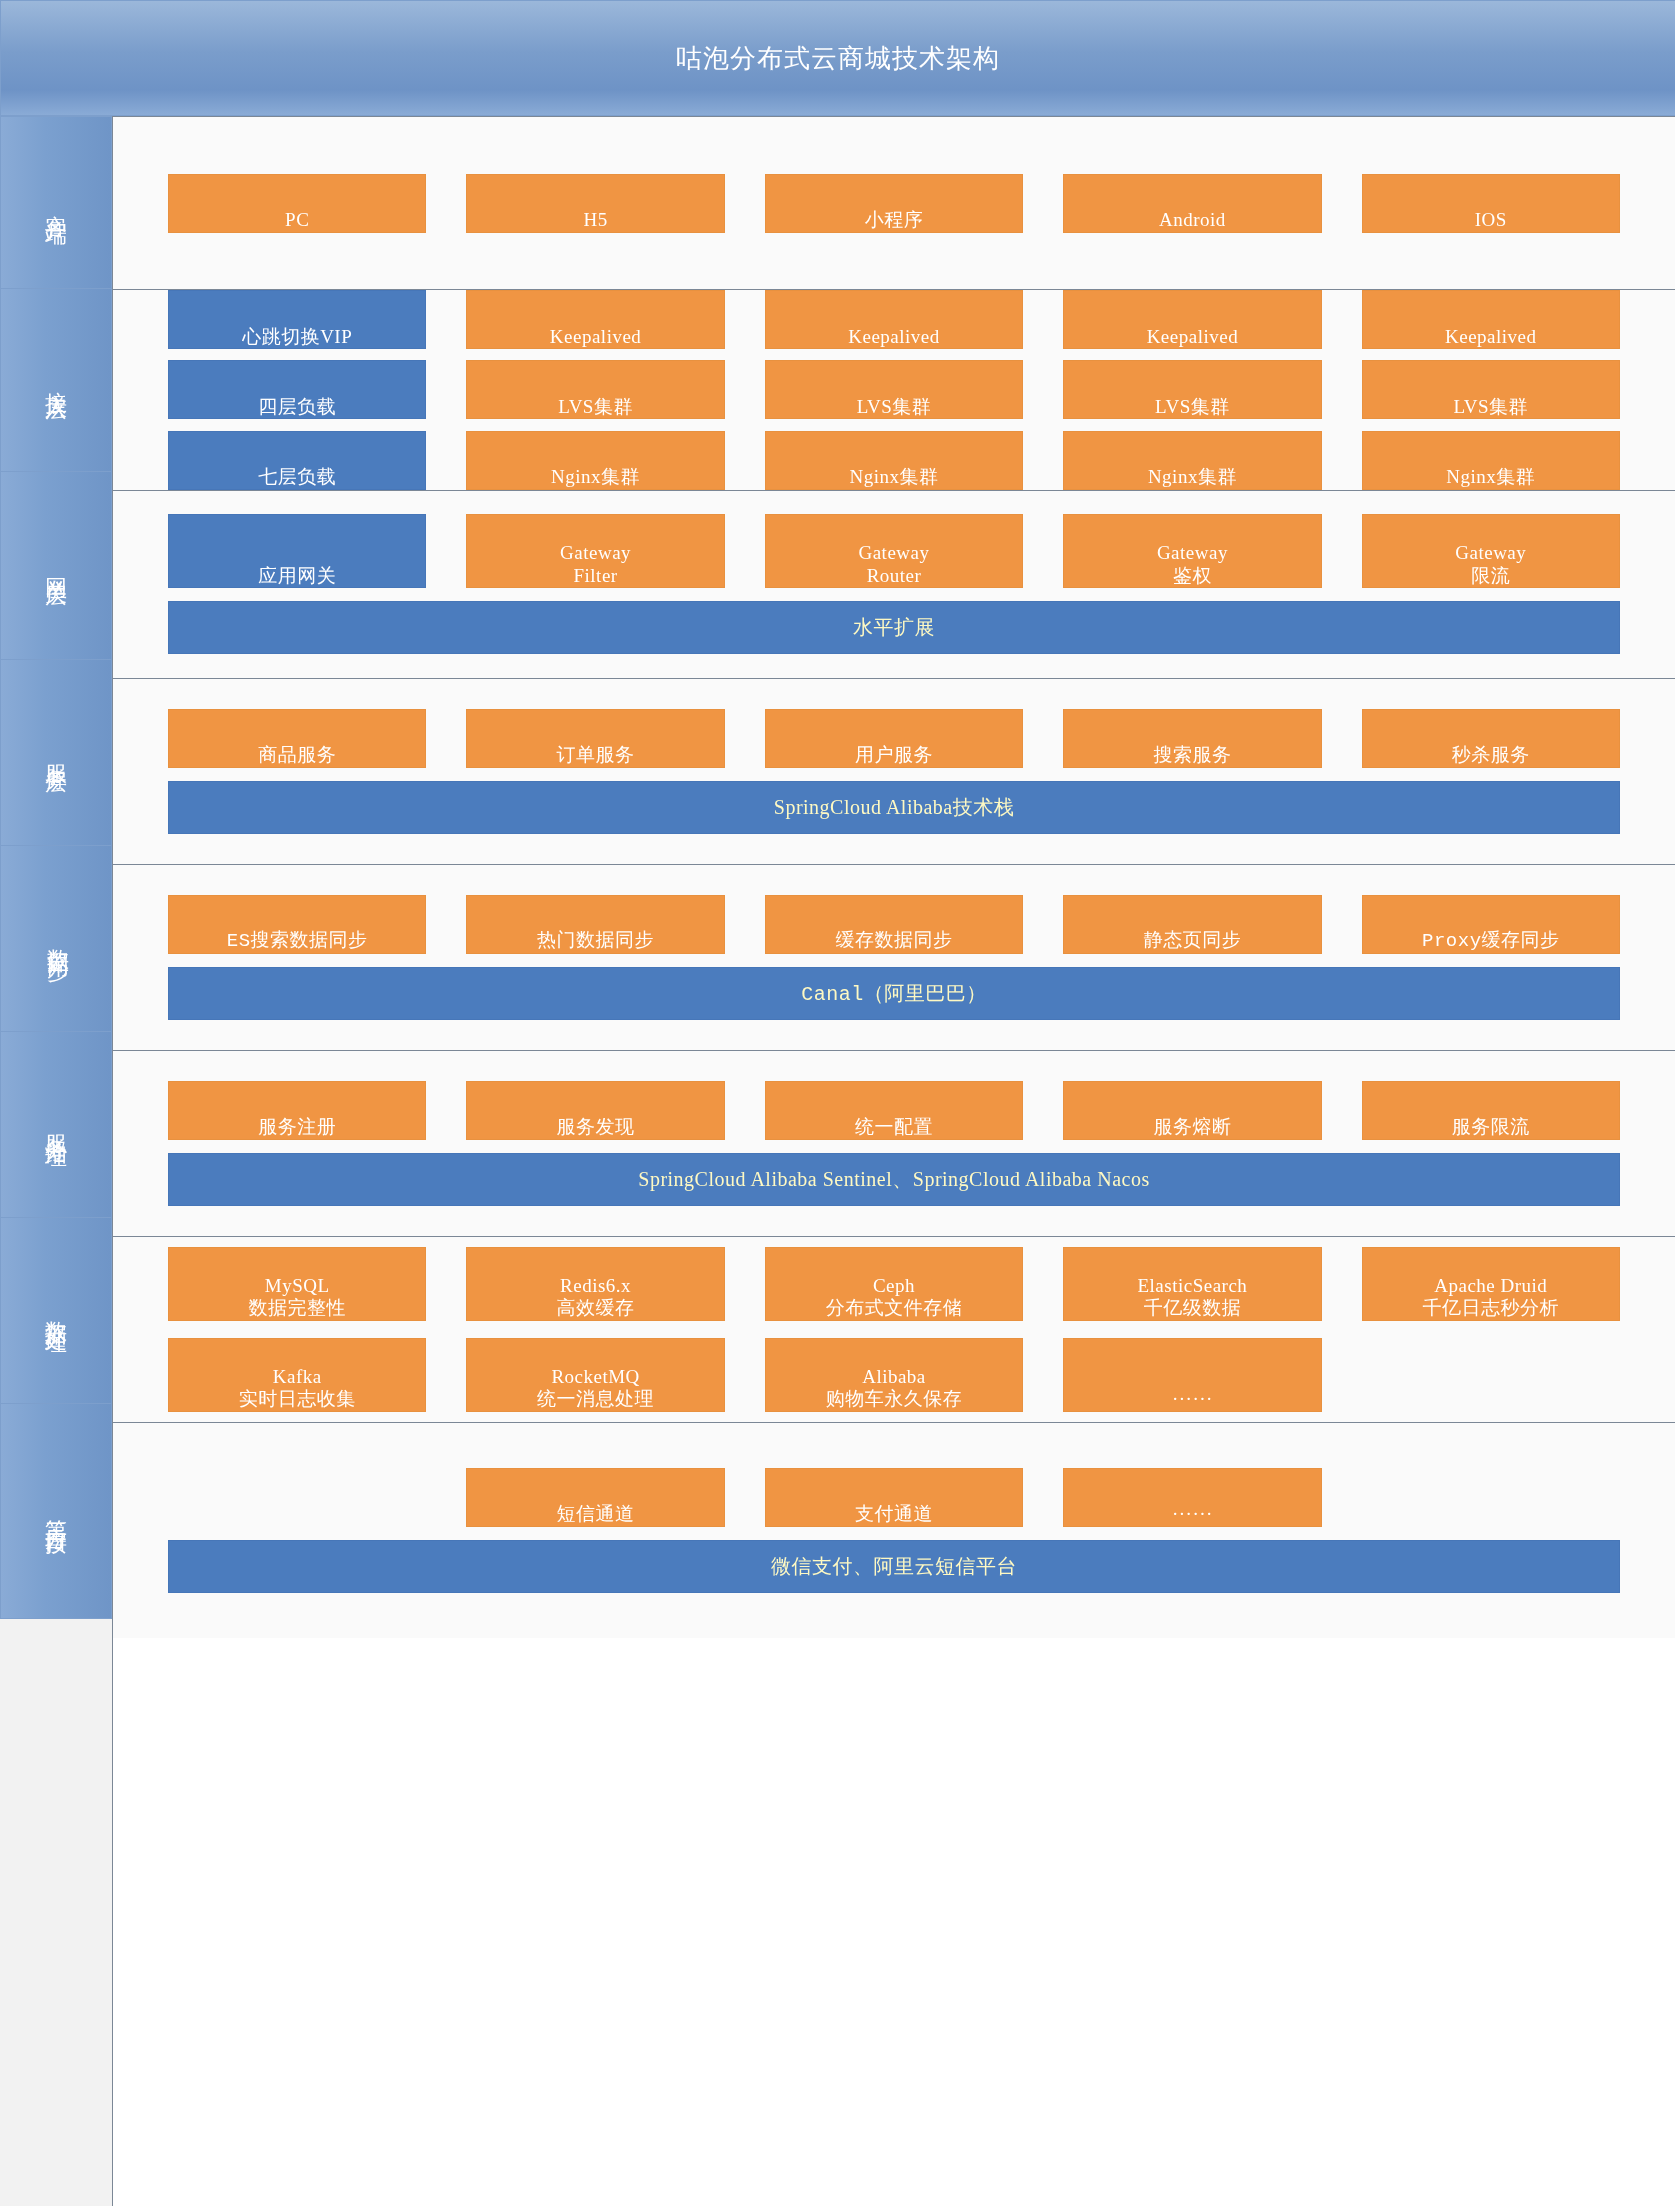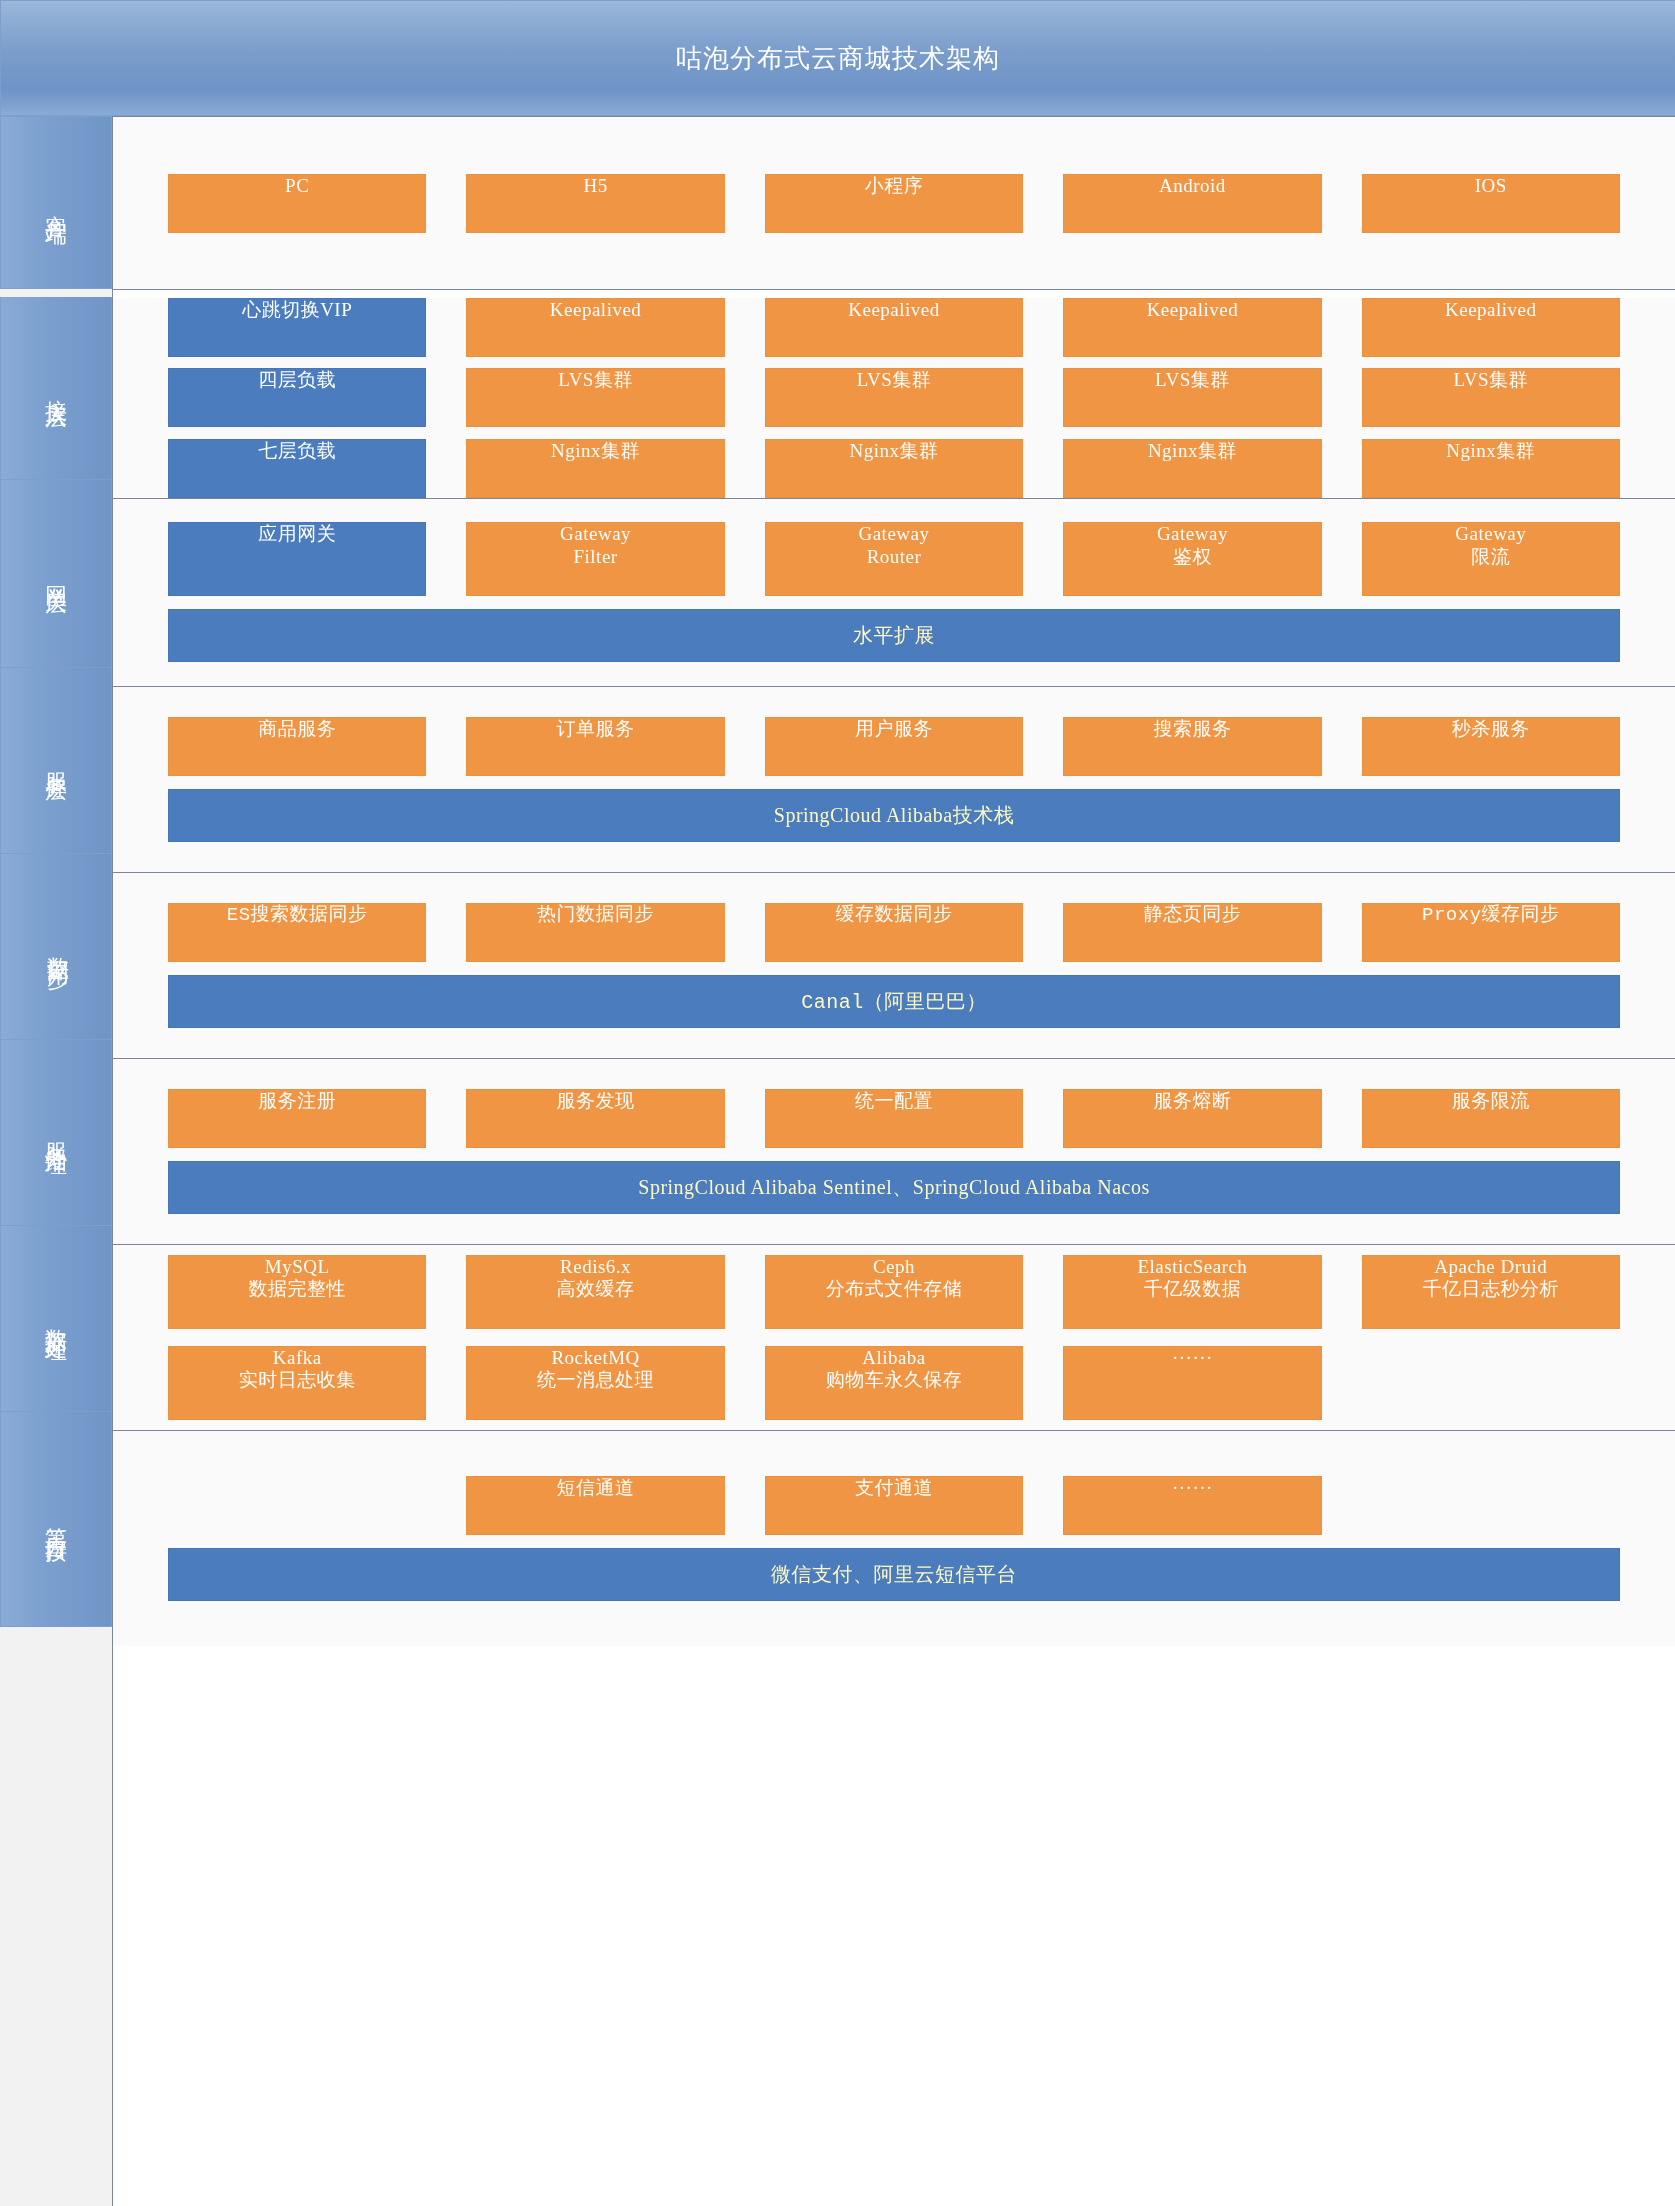--- a/index.html
+++ b/index.html
@@ -94,21 +94,21 @@
     padding: 0 34px;
   }
   .node {
     height: 59px;
     background: #f09543;
     border: 1px solid #e8913f;
     color: #ffffff;
     display: flex;
     flex-direction: column;
     align-items: center;
-    justify-content: flex-start;
+    justify-content: flex-end;
     font-size: 19px;
     line-height: 1.18;
     text-align: center;
     letter-spacing: 0.5px;
   }
   .node.blue {
     background: #4b7cbe;
     border-color: #4676b8;
   }
   .node.tall { height: 74px; }
@@ -123,21 +123,21 @@
     color: #fef9c3;
     display: flex;
     align-items: center;
     justify-content: center;
     font-size: 20px;
     letter-spacing: 0.5px;
   }
 
   
   .layer-client      { flex: 0 0 173px; }
-  .layer-access      { flex: 0 0 183px; justify-content: center; margin-top: 8px; }
+  .layer-access      { flex: 0 0 183px; justify-content: center; }
   .layer-gateway     { flex: 0 0 188px; }
   .layer-service     { flex: 0 0 186px; }
   .layer-datasync    { flex: 0 0 186px; font-family: Liberation Mono, monospace; }
   .layer-governance  { flex: 0 0 186px; }
   .layer-dataproc    { flex: 0 0 186px; }
   .layer-thirdparty  { flex: 0 0 215px; }
 
   .layer-access .box-row { padding-top: 0; }
   .layer-access .box-row + .box-row { margin-top: 11.4px; }
   .layer-dataproc .box-row + .box-row { margin-top: 17px; }

